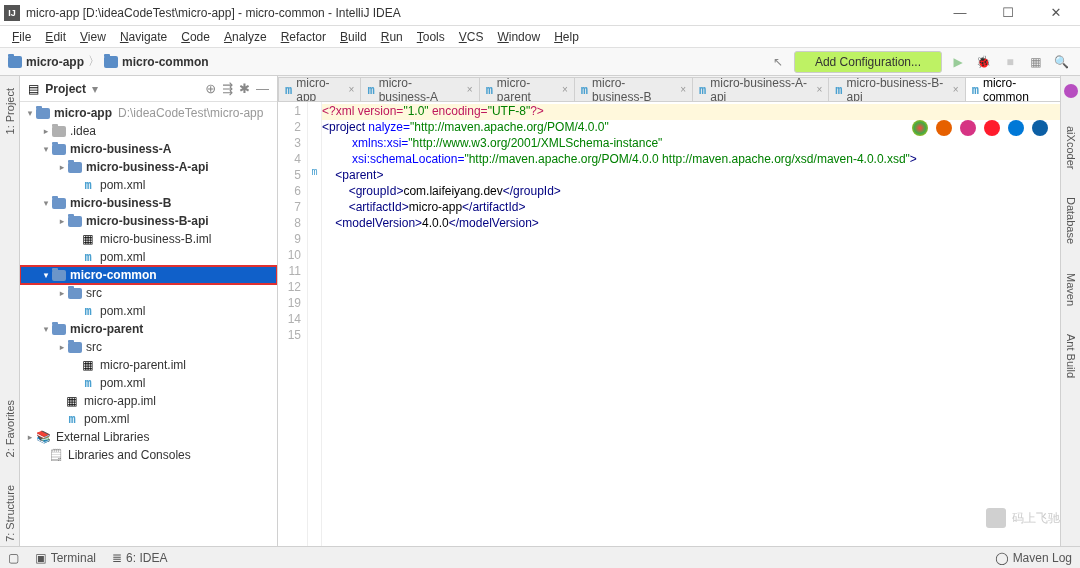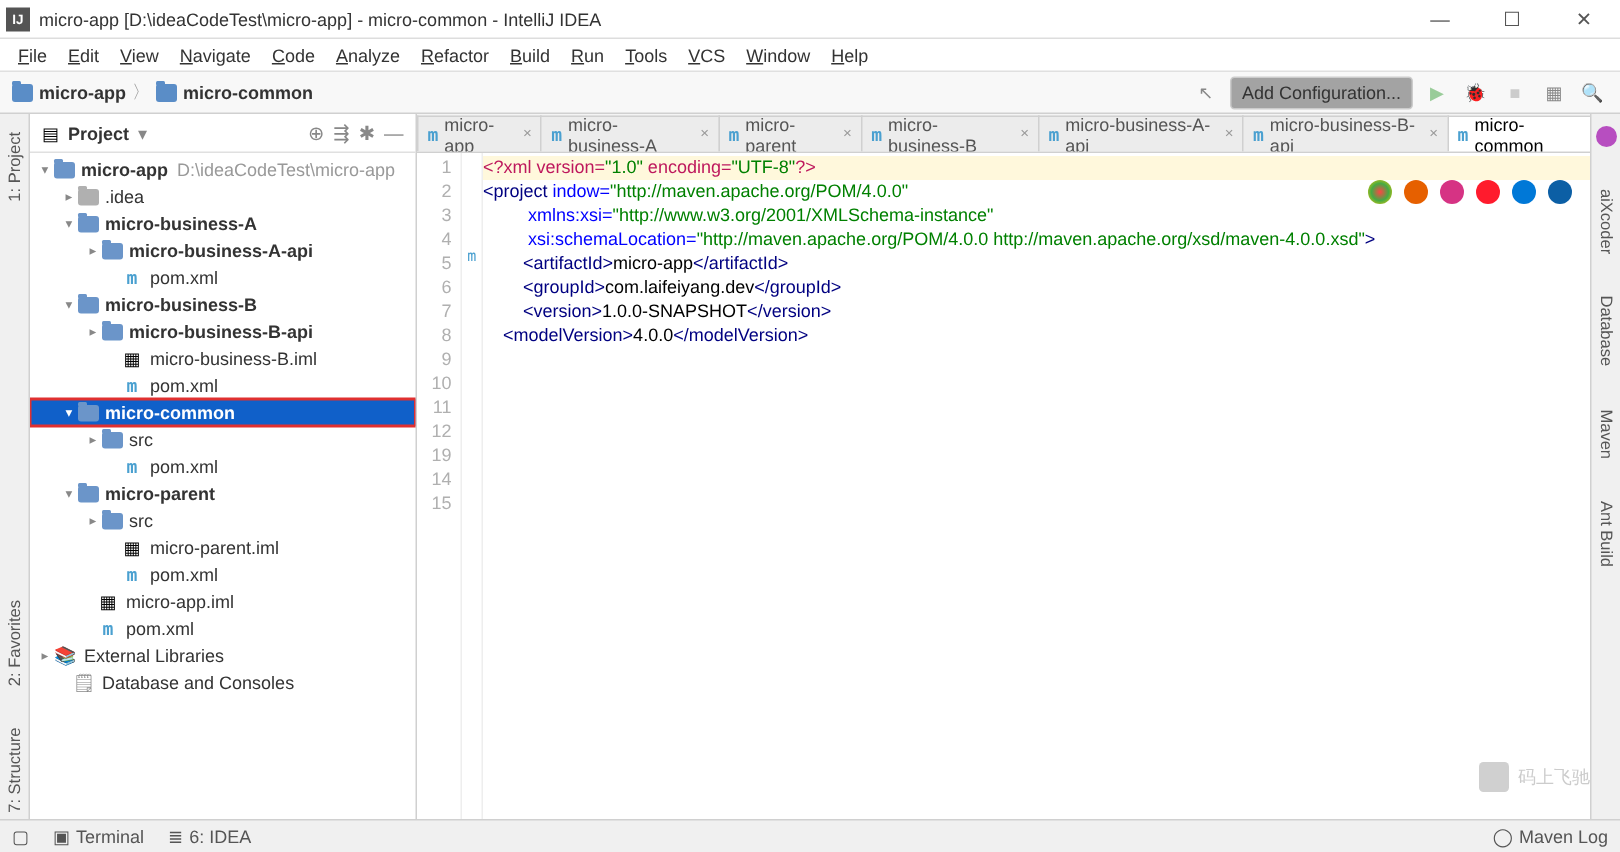--- a/index.html
+++ b/index.html
@@ -12,21 +12,21 @@
 .menubar{height:22px;background:#fff;display:flex;align-items:center;padding:0 6px;gap:2px;border-bottom:1px solid #e0e0e0}
 .menubar span{padding:2px 6px;color:#333}
 .menubar span u{text-decoration:underline}
 .toolbar{height:28px;background:#f8f8f8;display:flex;align-items:center;padding:0 8px;border-bottom:1px solid #d0d0d0}
 .breadcrumb{display:flex;align-items:center;gap:4px;flex:1}
 .breadcrumb .crumb{display:flex;align-items:center;gap:4px;color:#333}
 .breadcrumb .sep{color:#999}
 .folder-icon{width:14px;height:12px;background:#5a8dc7;border-radius:2px;position:relative}
 .folder-icon::before{content:"";position:absolute;top:-2px;left:0;width:6px;height:3px;background:#5a8dc7;border-radius:1px}
 .toolbar-right{display:flex;align-items:center;gap:6px}
-.toolbar-right .btn{padding:3px 7px;border:1px solid #ccc;background:#a3a3a3;color:#333;border-radius:3px}
+.toolbar-right .btn{padding:3px 20px;border:1px solid #ccc;background:#bef264;color:#333;border-radius:3px}
 .toolbar-right .icon-btn{width:20px;height:20px;display:flex;align-items:center;justify-content:center;color:#888}
 .main{flex:1;display:flex;overflow:hidden}
 .gutter-left{width:20px;background:#f0f0f0;border-right:1px solid #d0d0d0;display:flex;flex-direction:column;align-items:center;padding-top:8px;gap:20px}
 .gutter-left .tab{writing-mode:vertical-rl;transform:rotate(180deg);color:#555;font-size:11px;padding:4px 2px}
 .gutter-right{width:20px;background:#f0f0f0;border-left:1px solid #d0d0d0;display:flex;flex-direction:column;align-items:center;padding-top:8px;gap:20px}
 .gutter-right .tab{writing-mode:vertical-rl;color:#555;font-size:11px;padding:4px 2px}
 .gutter-right .dot{width:14px;height:14px;border-radius:50%;background:#b74ec0;margin-bottom:4px}
 .project-panel{width:258px;background:#fff;border-right:1px solid #d0d0d0;display:flex;flex-direction:column}
 .panel-header{height:26px;display:flex;align-items:center;padding:0 8px;border-bottom:1px solid #e0e0e0;gap:6px}
 .panel-header .title{font-weight:600;color:#333}
@@ -239,21 +239,21 @@
           <span class="name">pom.xml</span>
         </div>
       <div class="tree-row" style="padding-left:4px">
           <span class="tw">▸</span>
           <span class="ic lib">📚</span>
           <span class="name">External Libraries</span>
         </div>
       <div class="tree-row" style="padding-left:16px">
           <span class="tw"></span>
           <span class="ic scratch">🗒</span>
-          <span class="name">Database and Consoles</span>
+          <span class="name">Libraries and Consoles</span>
         </div>
     </div>
   </div>
 
   <div class="editor-area">
     <div class="tabs">
         <div class="tab-item">
           <span class="m">m</span>
           <span>micro-app</span>
           <span class="x">×</span>
@@ -318,26 +318,26 @@
           <div></div>
           <div></div>
           <div></div>
           <div></div>
           <div></div>
           <div></div>
           <div></div>
         </div>
       <div class="code">
           <div class="line hl-line"><span class="c-pi">&lt;?xml version=</span><span class="c-str">"1.0"</span><span class="c-pi"> encoding=</span><span class="c-str">"UTF-8"</span><span class="c-pi">?&gt;</span></div>
-          <div class="line"><span class="c-tag">&lt;project </span><span class="c-attr">indow=</span><span class="c-str">"http://maven.apache.org/POM/4.0.0"</span></div>
+          <div class="line"><span class="c-tag">&lt;project </span><span class="c-attr">nalyze=</span><span class="c-str">"http://maven.apache.org/POM/4.0.0"</span></div>
           <div class="line"><span class="">         </span><span class="c-attr">xmlns:xsi=</span><span class="c-str">"http://www.w3.org/2001/XMLSchema-instance"</span></div>
           <div class="line"><span class="">         </span><span class="c-attr">xsi:schemaLocation=</span><span class="c-str">"http://maven.apache.org/POM/4.0.0 http://maven.apache.org/xsd/maven-4.0.0.xsd"</span><span class="c-tag">&gt;</span></div>
+          <div class="line"><span class="">    </span><span class="c-tag">&lt;parent&gt;</span></div>
+          <div class="line"><span class="">        </span><span class="c-tag">&lt;groupId&gt;</span><span class="">com.laifeiyang.dev</span><span class="c-tag">&lt;/groupId&gt;</span></div>
           <div class="line"><span class="">        </span><span class="c-tag">&lt;artifactId&gt;</span><span class="">micro-app</span><span class="c-tag">&lt;/artifactId&gt;</span></div>
-          <div class="line"><span class="">        </span><span class="c-tag">&lt;groupId&gt;</span><span class="">com.laifeiyang.dev</span><span class="c-tag">&lt;/groupId&gt;</span></div>
-          <div class="line"><span class="">        </span><span class="c-tag">&lt;version&gt;</span><span class="">1.0.0-SNAPSHOT</span><span class="c-tag">&lt;/version&gt;</span></div>
           <div class="line"><span class="">    </span><span class="c-tag">&lt;modelVersion&gt;</span><span class="">4.0.0</span><span class="c-tag">&lt;/modelVersion&gt;</span></div>
           <div class="line"></div>
           <div class="line"></div>
           <div class="line"></div>
         </div>
       <div class="browser-icons">
         <span class="bi" style="background:radial-gradient(#f44,#4a4,#fc0)"></span>
         <span class="bi" style="background:#e66000"></span>
         <span class="bi" style="background:#d63384"></span>
         <span class="bi" style="background:#ff1b2d"></span>

